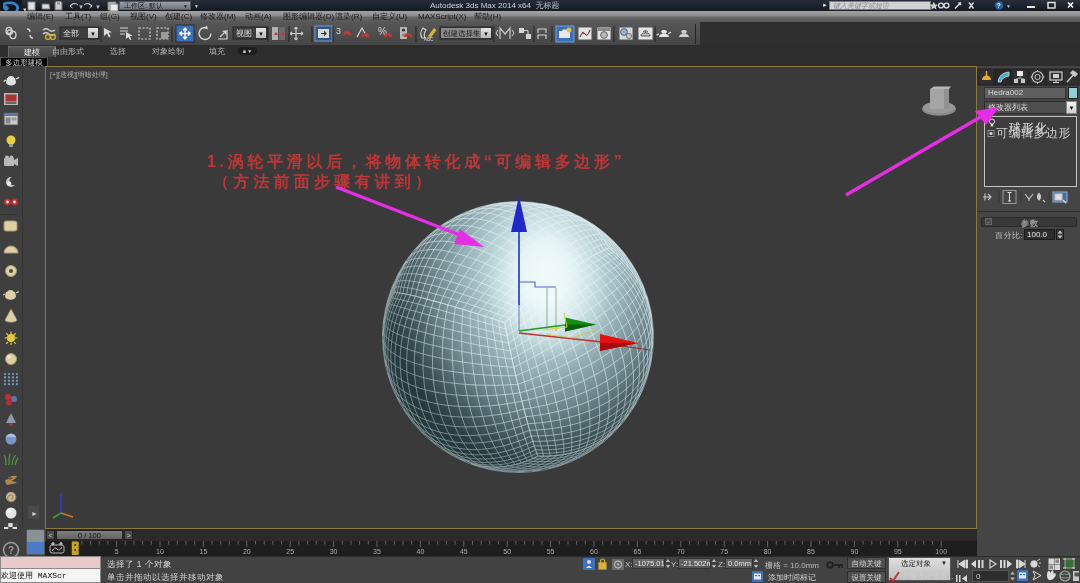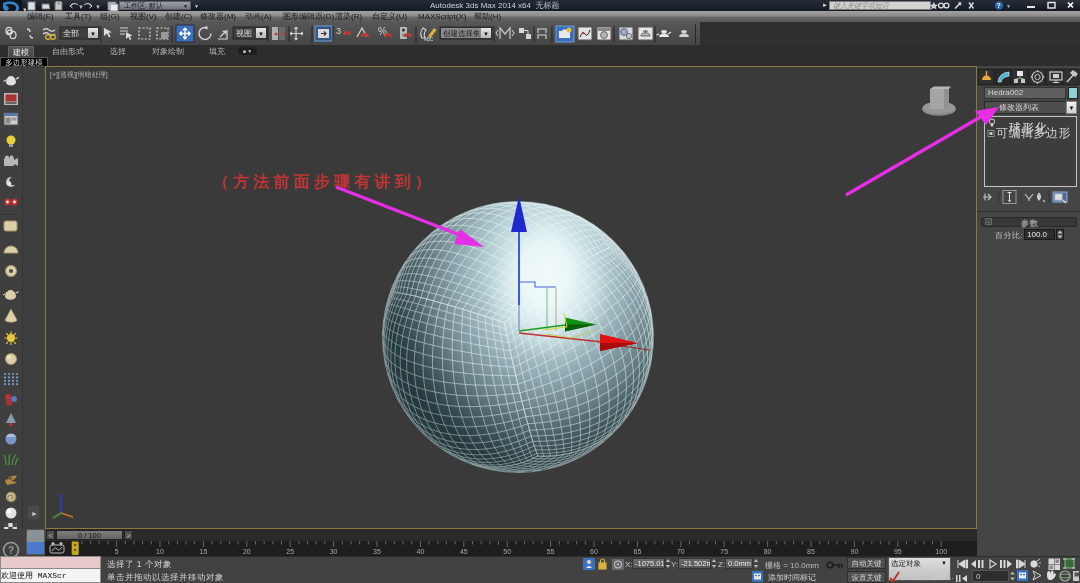--- a/index.html
+++ b/index.html
@@ -191,21 +191,21 @@
         <path d="M668 12 l3 -2 M659 12 l-2.4 1" stroke="#e8e8e8" stroke-width="1.2"></path>
 <path d="M679 15 a5 3.6 0 0 1 10 0 z" fill="#d0d0d0"></path>
         <path d="M681 9 q3 -2.2 6 0 l-1 2.4 -4 0 z" fill="#d0d0d0"></path>
 </g>
 <g stroke="#252525" stroke-width="1">
         <path d="M101 4 v16 M172 4 v16 M268 4 v16 M289 4 v16 M312 4 v16 M333 4 v16 M416 4 v16 M494 4 v16 M534 4 v16 M552 4 v16 M614 4 v16 M655 4 v16 M695.5 2 v20"></path>
       </g>
 </svg>
 
 <div class="abs" style="left:0;top:45px;width:1080px;height:12px;background:#2d2d2d"></div>
-<div class="abs" style="left:8px;top:45.5px;width:26px;height:11px;background:linear-gradient(#555,#464646);border:1px solid #666;border-bottom:0;color:#ececec;font-size:8px;line-height:11px;text-align:center">建模</div>
+<div class="abs" style="left:8px;top:45.5px;width:48px;height:11px;background:linear-gradient(#555,#464646);border:1px solid #666;border-bottom:0;color:#ececec;font-size:8px;line-height:11px;text-align:center">建模</div>
 <div class="abs" style="left:52px;top:46px;color:#b5b5b5;font-size:8px;line-height:11px">自由形式</div>
 <div class="abs" style="left:110px;top:46px;color:#b5b5b5;font-size:8px;line-height:11px">选择</div>
 <div class="abs" style="left:152px;top:46px;color:#b5b5b5;font-size:8px;line-height:11px">对象绘制</div>
 <div class="abs" style="left:209px;top:46px;color:#b5b5b5;font-size:8px;line-height:11px">填充</div>
 <div class="abs" style="left:238px;top:47px;width:19px;height:8px;background:#1e1e1e;border-radius:4px;color:#ccc;font-size:5px;line-height:8px;text-align:center">■ ▼</div>
 <div class="abs" style="left:0;top:57px;width:1080px;height:9px;background:#2d2d2d"></div>
 <div class="abs" style="left:0;top:56.5px;width:48px;height:10px;background:#000000;border:1px solid #555;border-bottom:0;color:#d8d8d8;font-size:7.5px;line-height:10px;text-align:center">多边形建模</div>
 
 <div class="abs" style="left:0;top:66px;width:45px;height:490px;background:#3f3f3f"></div>
 <div class="abs" style="left:22px;top:66px;width:1px;height:462px;background:#343434"></div>
@@ -339,20 +339,21 @@
         <rect x="3.5" y="6.5" width="1.5" height="1.5" fill="#555"></rect>
         <rect x="6" y="6.5" width="1.5" height="1.5" fill="#555"></rect>
       </g>
 <rect x="28" y="440" width="11" height="13" fill="#4a4a4a" rx="1"></rect>
       <text x="31" y="449.5" font-size="7" fill="#ccc">►</text>
 </svg>
 
 <div class="abs" style="left:45px;top:66px;width:932px;height:463px;background:#3a3a3a;border:1px solid #8c7840"></div>
 <div class="abs" style="left:50px;top:70px;color:#b0b0b0;font-size:7px;letter-spacing:0">[+][透视][明暗处理]</div>
 
+<div class="abs" style="left:207px;top:152px;color:#c13535;font-size:16px;font-weight:bold;letter-spacing:3.7px;white-space:nowrap">1.涡轮平滑以后，将物体转化成“可编辑多边形”</div>
 <div class="abs" style="left:213px;top:172px;color:#c13535;font-size:16px;font-weight:bold;letter-spacing:4.2px;white-space:nowrap">（方法前面步骤有讲到）</div>
 
 <svg class="abs" style="left:0;top:0;pointer-events:none" width="1080" height="583" viewBox="0 0 1080 583">
 <defs>
 <radialGradient id="sph" cx="0.53" cy="0.42" r="0.62">
 <stop offset="0" stop-color="#eef7f9"></stop>
           <stop offset="0.2" stop-color="#ddeef2"></stop>
           <stop offset="0.4" stop-color="#c0dae1"></stop>
           <stop offset="0.6" stop-color="#a9c5cd"></stop>
           <stop offset="0.8" stop-color="#92acb4"></stop>
@@ -617,21 +618,21 @@
         <circle cx="60.5" cy="9" r="2.6" fill="none" stroke="#c8c8c8" stroke-width="1"></circle>
         <path d="M60.5 3.5 v-1.5 M60.5 16 v-1.5 M55 9 h-1.5 M67.5 9 h-1.5" stroke="#c8c8c8"></path>
 <rect x="73" y="4" width="12" height="8" fill="none" stroke="#d0d0d0" stroke-width="1.2"></rect>
         <rect x="76" y="6" width="6" height="4" fill="#d0d0d0"></rect>
         <path d="M79 12 v2 M76 14.5 h6" stroke="#d0d0d0" stroke-width="1"></path>
 <path d="M90 14 L99 4 M96 3 l4 3 -2 2 -4 -3 z" stroke="#c8c8c8" stroke-width="1.4" fill="#c8c8c8"></path>
 </g>
     </svg>
 <div class="abs" style="left:984px;top:87px;width:82px;height:12px;background:#5f5f5f;border:1px solid #333;color:#d8d8d8;font-size:8px;line-height:10px;padding-left:3px">Hedra002</div>
 <div class="abs" style="left:1068px;top:87px;width:10px;height:12px;background:#8fd0d8;border:1px solid #222"></div>
-<div class="abs" style="left:984px;top:101px;width:91px;height:13px;background:#4e4e4e;border:1px solid #2a2a2a;color:#dcdcdc;font-size:8px;line-height:11px;padding-left:14px">修改器列表</div>
+<div class="abs" style="left:984px;top:101px;width:91px;height:13px;background:#4e4e4e;border:1px solid #2a2a2a;color:#dcdcdc;font-size:8px;line-height:11px;padding-left:3px">修改器列表</div>
 <div class="abs" style="left:1066px;top:101px;width:11px;height:13px;background:linear-gradient(#f2f2f2,#cfcfcf);border:1px solid #888;color:#111;font-size:6px;line-height:12px;text-align:center">▼</div>
 <div class="abs" style="left:984px;top:116px;width:93px;height:71px;background:#3d3d3d;border:1px solid #c4c4c4"></div>
 <svg class="abs" style="left:984px;top:116px" width="93" height="71" viewBox="0 0 93 71">
 <g>
         <circle cx="8" cy="5.5" r="2.6" fill="none" stroke="#e0e0e0" stroke-width="1"></circle>
         <rect x="6.8" y="8" width="2.4" height="2.4" fill="#e0e0e0"></rect>
       </g>
 <rect x="4" y="14.5" width="6" height="6" fill="#2a2a2a" stroke="#aaa" stroke-width="0.8"></rect>
       <rect x="5.5" y="16" width="3" height="3" fill="#ccc"></rect>
 </svg>
@@ -846,21 +847,21 @@
       <rect x="3" y="4" width="2" height="1.2" fill="#3a72c0"></rect>
       <rect x="6" y="4" width="2" height="1.2" fill="#3a72c0"></rect>
     </svg>
 <div class="abs" style="left:768px;top:572px;color:#cfcfcf;font-size:8px">添加时间标记</div>
 <svg class="abs" style="left:826px;top:560px" width="18" height="10" viewBox="0 0 18 10">
       <circle cx="4" cy="5" r="2.8" fill="none" stroke="#1e1e1e" stroke-width="1.6"></circle>
       <path d="M7 5 h10 M13 5 v3 M16 5 v3" stroke="#1e1e1e" stroke-width="1.6"></path>
     </svg>
 <div class="abs" style="left:847px;top:557px;width:39px;height:12px;background:#4e4e4e;border:1px solid #2e2e2e;color:#d8d8d8;font-size:7.5px;line-height:11px;text-align:center">自动关键点</div>
 <div class="abs" style="left:847px;top:570.5px;width:39px;height:12px;background:#4e4e4e;border:1px solid #2e2e2e;color:#d8d8d8;font-size:7.5px;line-height:11px;text-align:center">设置关键点</div>
-<div class="abs" style="left:888px;top:557px;width:63px;height:24px;background:linear-gradient(#dedede,#bdbdbd);border:1px solid #555;color:#222;font-size:7.5px;line-height:11px;padding-left:2px">选定对象</div>
+<div class="abs" style="left:888px;top:557px;width:63px;height:24px;background:linear-gradient(#dedede,#bdbdbd);border:1px solid #555;color:#222;font-size:7.5px;line-height:11px;padding-left:12px">选定对象</div>
 <div class="abs" style="left:941px;top:560px;color:#222;font-size:6px">▼</div>
 <svg class="abs" style="left:888px;top:570px" width="14" height="13" viewBox="0 0 14 13">
       <path d="M2 8 l3 3 6 -9" stroke="#c03030" stroke-width="1.8" fill="none"></path>
     </svg>
 <div class="abs" style="left:902px;top:572px;color:#cfcfcf;font-size:7.5px">关键点过滤器...</div>
 <svg class="abs" style="left:952px;top:556px" width="128" height="27" viewBox="0 0 128 27">
 <g fill="#d8d8d8" stroke="#d8d8d8">
 <path d="M6 4 v8 M7 8 l6 -4 v8 z M14 4 h1.5 v8 h-1.5" stroke-width="1"></path>
 <path d="M24 4 l-5 4 5 4 z M26 4 h2 v8 h-2z M29.5 4 h2 v8 h-2z" stroke="none"></path>
 <path d="M38 4 l6 4 -6 4 z" fill="none" stroke-width="1.2"></path>

